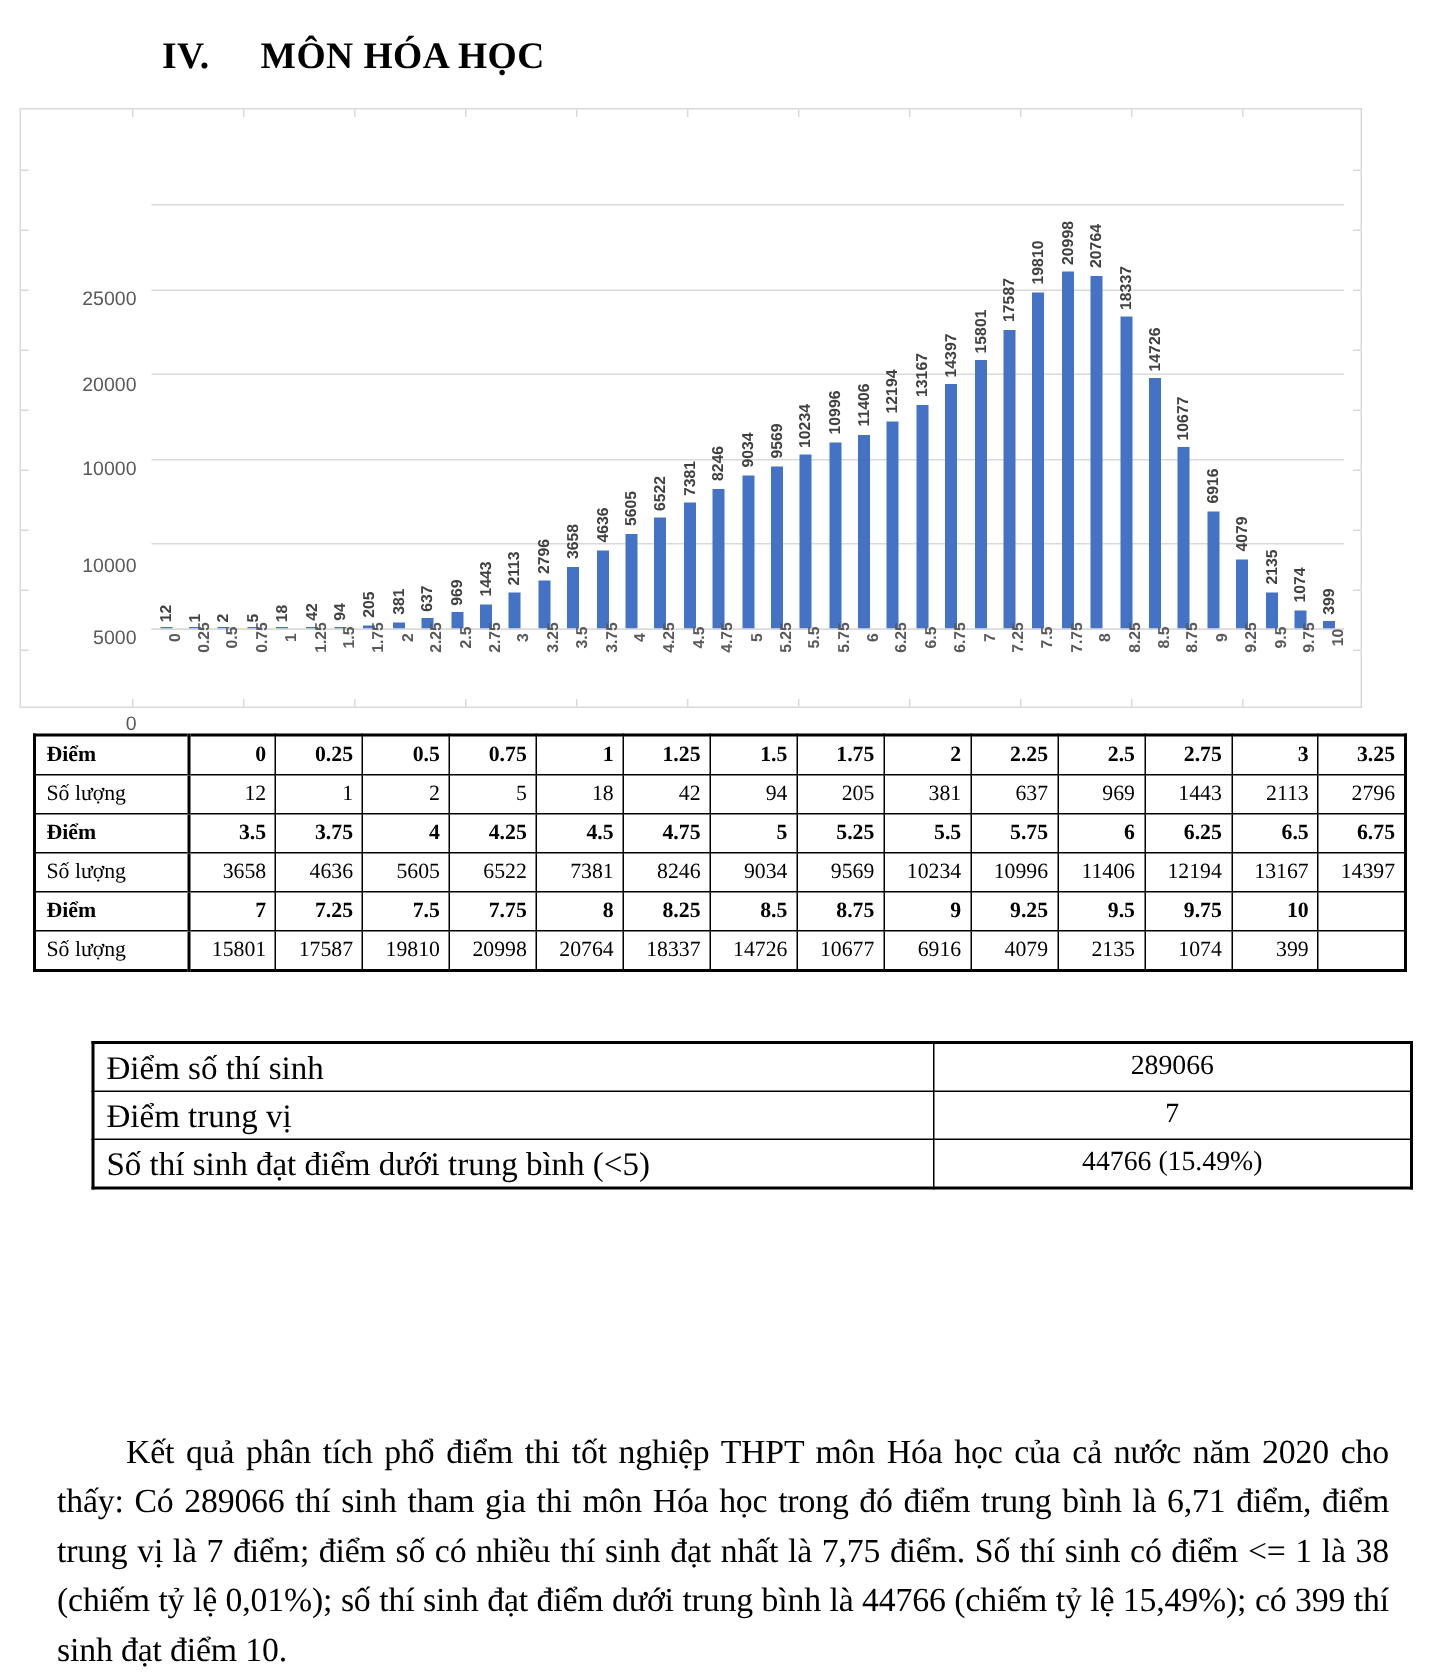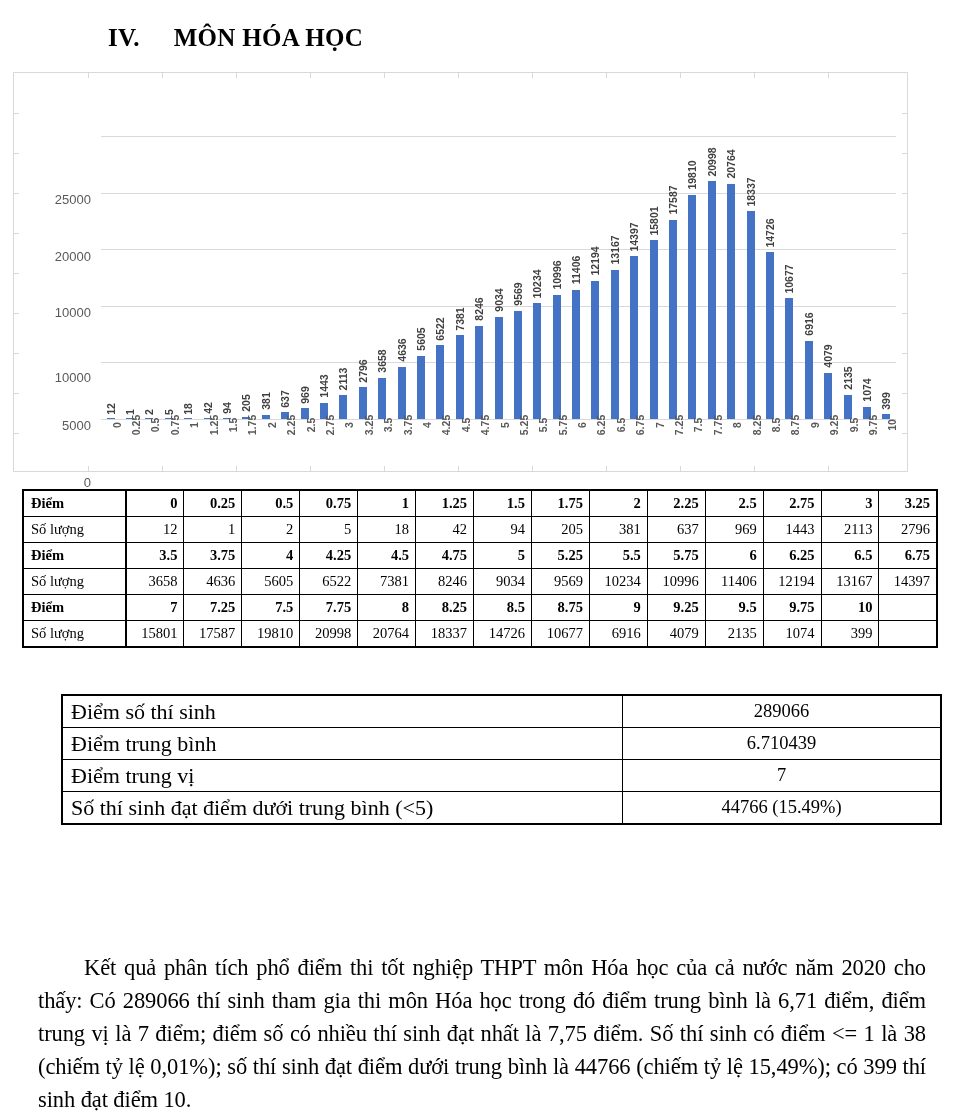--- a/index.html
+++ b/index.html
@@ -683,24 +683,20 @@
     </tbody>
 </table>
 
 <table id="summary-table">
   <tbody>
       <tr>
         <td class="label">Điểm số thí sinh</td>
         <td class="value">289066</td>
       </tr>
       <tr>
-        <td class="label">Điểm trung bình</td>
-        <td class="value">6.710439</td>
-      </tr>
-      <tr>
         <td class="label">Điểm trung vị</td>
         <td class="value">7</td>
       </tr>
       <tr>
         <td class="label">Số thí sinh đạt điểm dưới trung bình (&lt;5)</td>
         <td class="value">44766 (15.49%)</td>
       </tr>
     </tbody>
 </table>
 

